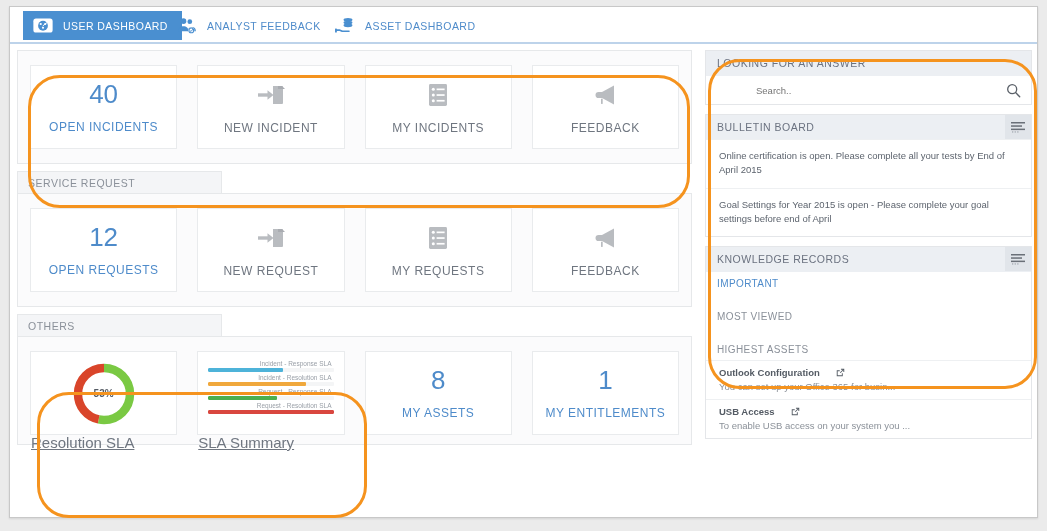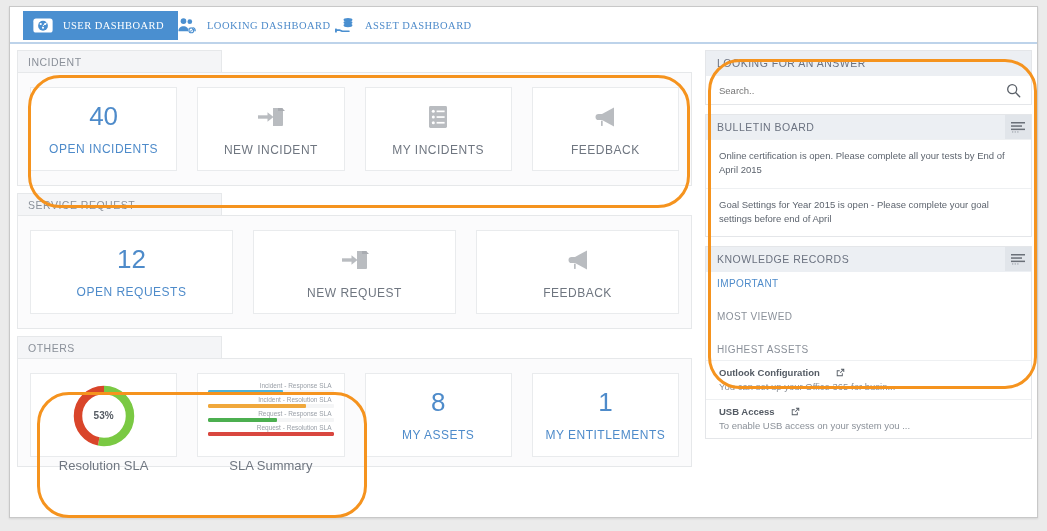--- a/index.html
+++ b/index.html
@@ -38,21 +38,20 @@
     display: flex; align-items: center;
     padding: 0 14px 0 9px;
     cursor: pointer;
     white-space: nowrap;
   }
   .tab .lbl {
     font-size: 10.5px;
     letter-spacing: 0.45px;
     color: #4e8bca;
     font-weight: 400;
-    font-family: Liberation Serif, serif;
   }
   .tab.active { background: #4a8fd0; }
   .tab.active .lbl { color: #ffffff; }
   .tab .ico {
     width: 22px; height: 21px;
     margin-right: 9px;
     flex: 0 0 auto;
     display: block;
   }
   #tab0 { left: 13px; }
@@ -128,23 +127,23 @@
   .panel-body.others { padding-bottom: 9px; }
   .card.chartcard {
     justify-content: flex-start;
     padding-top: 5px;
     height: 84px;
     position: relative;
   }
   .chartlabel {
     position: absolute;
     bottom: -17px; left: 0; right: 0;
-    text-align: center;
-    font-size: 13px;
+    font-size: 15px;
     color: #6f7680;
+    text-decoration: underline;
   }
 
   .donutwrap { width: 100%; height: 74px; display:flex; align-items:center; justify-content:center;}
   .donutpct {
     position: absolute;
     left: 0; right: 0; top: 36px;
     text-align: center;
     font-size: 10px;
     color: #555b63;
     font-weight: 700;
@@ -209,20 +208,21 @@
     padding: 0 10px 0 11px;
     border-top: 1px solid #eceff3;
   }
   .searchrow input {
     flex: 1 1 auto;
     border: none; outline: none;
     font-size: 9.5px;
     color: #8d939b;
     font-family: "Liberation Sans", sans-serif;
     background: transparent;
+    margin-left: 37px;
   }
   .bullet-item {
     padding: 9px 14px 10px 13px;
     font-size: 9.5px;
     line-height: 1.5;
     color: #5d646e;
     border-top: 1px solid #eef0f2;
     cursor: pointer;
   }
   .bullet-item:first-of-type { border-top: none; }
@@ -294,43 +294,40 @@
     <div class="tab" id="tab1">
       <svg class="ico" viewBox="0 0 24 24">
         <circle cx="8" cy="7" r="3.2" fill="#4a8fd0"></circle>
         <circle cx="15.2" cy="7.6" r="2.7" fill="#4a8fd0"></circle>
         <path d="M2.2 18.5c0-3.5 2.6-5.6 5.8-5.6s5.8 2.1 5.8 5.6z" fill="#4a8fd0"></path>
         <path d="M12.8 18.5c0-3 2.1-4.8 5-4.8 2.6 0 4.3 1.5 4.3 4.8z" fill="#4a8fd0"></path>
         <circle cx="16.9" cy="17.6" r="3.5" fill="#ffffff"></circle>
         <circle cx="16.9" cy="17.6" r="2.7" fill="none" stroke="#4a8fd0" stroke-width="1.2"></circle>
         <path d="M15.4 17.8l1.1 1.1 2-2.4" stroke="#4a8fd0" stroke-width="1.1" fill="none" stroke-linecap="round"></path>
       </svg>
-      <span class="lbl">LOOKING DASHBOARD</span>
+      <span class="lbl">ANALYST FEEDBACK</span>
     </div>
 
     <div class="tab" id="tab2">
       <svg class="ico" viewBox="0 0 24 24">
         <ellipse cx="15.4" cy="5.4" rx="5.1" ry="2.1" fill="#4a8fd0"></ellipse>
         <ellipse cx="15.4" cy="8.6" rx="5.1" ry="2.1" fill="#4a8fd0"></ellipse>
         <ellipse cx="15.4" cy="11.8" rx="5.1" ry="2.1" fill="#4a8fd0"></ellipse>
         <path d="M1.6 16.2h4.2l3.6 1.5h7.3c1 0 1 1.6 0 1.6H8.4L5.8 18.2H1.6z" fill="#4a8fd0"></path>
         <rect x="0.6" y="15.4" width="2.1" height="4.6" rx="0.6" fill="#4a8fd0"></rect>
       </svg>
       <span class="lbl">ASSET DASHBOARD</span>
     </div>
   </div>
 
   <div class="body-wrap">
 
     <div class="leftcol">
 
       <div class="panel">
-        <div class="panel-head">
-          <span class="t">INCIDENT</span>
-        </div>
         <div class="panel-body">
 
           <div class="card">
             <div class="big">40</div>
             <div class="cap blue">OPEN INCIDENTS</div>
           </div>
 
           <div class="card">
             <svg class="gicon" viewBox="0 0 34 30">
               <path d="M19 6h9a1 1 0 011 1v16a1 1 0 01-1 1h-9z" fill="#b9bcc0"></path>
@@ -379,20 +376,32 @@
           <div class="card">
             <svg class="gicon" viewBox="0 0 34 30">
               <path d="M19 6h9a1 1 0 011 1v16a1 1 0 01-1 1h-9z" fill="#b9bcc0"></path>
               <path d="M24 6h4l3 3h-7z" fill="#a9acb1"></path>
               <path d="M4 13.3h11v3.4H4z" fill="#b9bcc0"></path>
               <path d="M13.5 10.2l6 4.8-6 4.8z" fill="#b9bcc0"></path>
             </svg>
             <div class="cap">NEW REQUEST</div>
           </div>
 
+          <div class="card">
+            <svg class="gicon" viewBox="0 0 34 30">
+              <rect x="8" y="4" width="18" height="22" rx="1.4" fill="#b9bcc0"></rect>
+              <circle cx="12.3" cy="9.3" r="1.5" fill="#ffffff"></circle>
+              <circle cx="12.3" cy="15" r="1.5" fill="#ffffff"></circle>
+              <circle cx="12.3" cy="20.7" r="1.5" fill="#ffffff"></circle>
+              <rect x="15.6" y="8.5" width="8" height="1.7" fill="#ffffff"></rect>
+              <rect x="15.6" y="14.2" width="8" height="1.7" fill="#ffffff"></rect>
+              <rect x="15.6" y="19.9" width="8" height="1.7" fill="#ffffff"></rect>
+            </svg>
+            <div class="cap">MY REQUESTS</div>
+          </div>
 
           <div class="card">
             <svg class="gicon" viewBox="0 0 34 30">
               <path d="M26 5.5v19l-12-6.4V11.9z" fill="#b9bcc0"></path>
               <path d="M14 11.9v6.2h-3.4a3.1 3.1 0 010-6.2z" fill="#b9bcc0"></path>
               <rect x="13" y="18.7" width="1.7" height="5.2" fill="#b9bcc0"></rect>
             </svg>
             <div class="cap">FEEDBACK</div>
           </div>
         </div>

